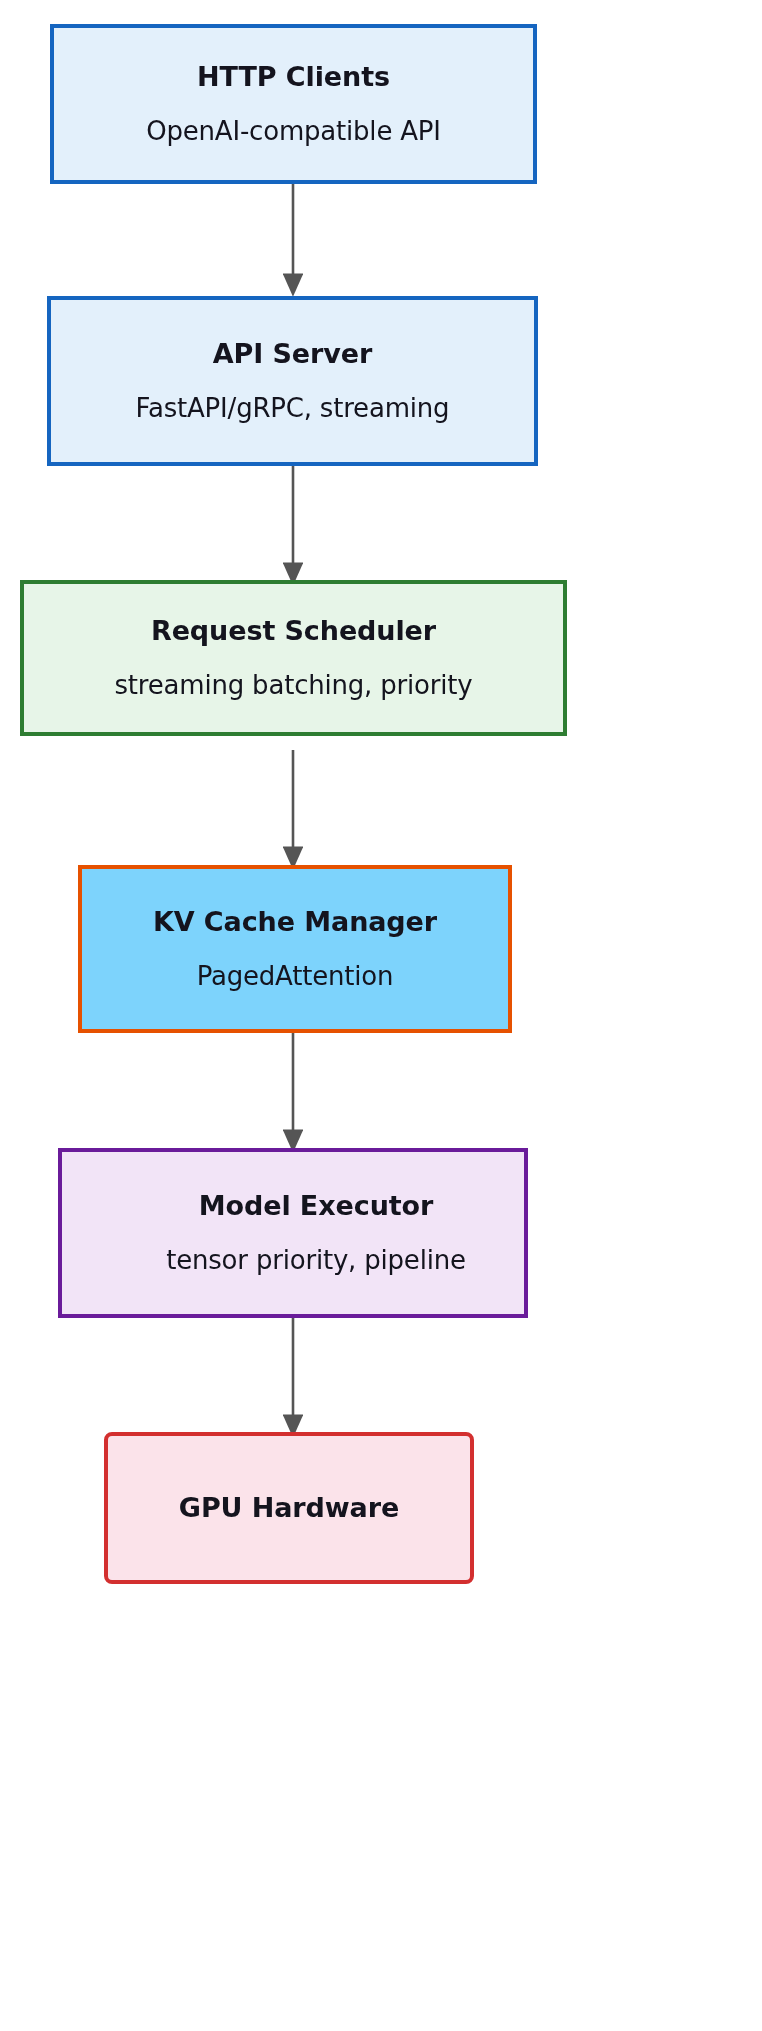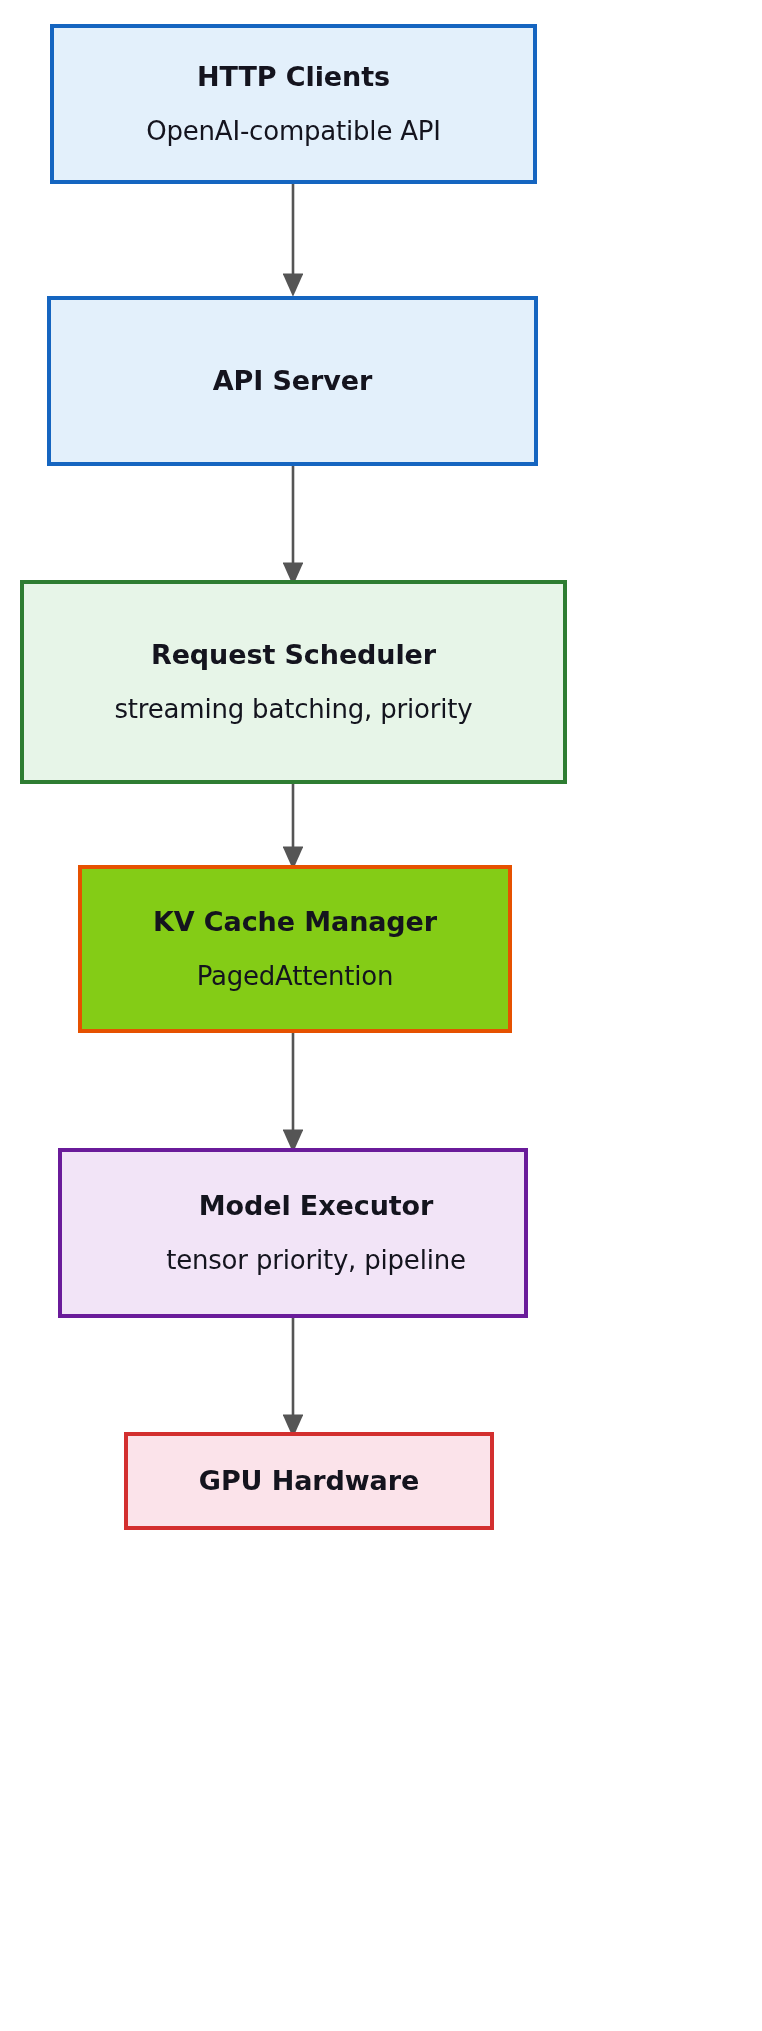--- a/index.html
+++ b/index.html
@@ -41,21 +41,21 @@
     font-weight: normal;
     font-size: 26px;
     color: #14141e;
     letter-spacing: -0.2px;
     white-space: nowrap;
     margin-top: 22px;
   }
   
   .n-blue   { background: #e3f0fb; border: 4px solid #1565c0; }
   .n-green  { background: #e7f5e8; border: 4px solid #2e7d32; }
-  .n-orange { background: #84cc16; border: 4px solid #e65100; }
+  .n-orange { background: #7dd3fc; border: 4px solid #e65100; }
   .n-purple { background: #f2e4f7; border: 4px solid #6a1b9a; }
   .n-red    { background: #fbe3ea; border: 4px solid #d32f2f; }
 
   
   .edge-layer {
     position: absolute;
     left: 0; top: 0;
     width: 762px;
     height: 2031px;
     pointer-events: none;
@@ -79,34 +79,35 @@
     <line x1="293" y1="1318" x2="293" y2="1417" stroke="#555555" stroke-width="2.6" marker-end="url(#arrowhead)"></line>
   </svg>
 
   <div class="node n-blue" style="left:50px; top:24px; width:487px; height:160px;">
     <div class="title">HTTP Clients</div>
     <div class="subtitle">OpenAI-compatible API</div>
   </div>
 
   <div class="node n-blue" style="left:47px; top:296px; width:491px; height:170px;justify-content:center;">
     <div class="title">API Server</div>
+    <div class="subtitle">FastAPI/gRPC, streaming</div>
   </div>
 
-  <div class="node n-green" style="left:20px; top:580px; width:547px; height:204px;">
+  <div class="node n-green" style="left:20px; top:580px; width:547px; height:156px;">
     <div class="title">Request Scheduler</div>
     <div class="subtitle">streaming batching, priority</div>
   </div>
 
   <div class="node n-orange" style="left:78px; top:865px; width:434px; height:168px;">
     <div class="title">KV Cache Manager</div>
     <div class="subtitle">PagedAttention</div>
   </div>
 
   <div class="node n-purple" style="left:58px; top:1148px; width:470px; height:170px;padding-left:46px;">
     <div class="title">Model Executor</div>
     <div class="subtitle">tensor priority, pipeline</div>
   </div>
 
-  <div class="node n-red" style="left:124px; top:1432px; width:370px; height:98px;">
+  <div class="node n-red" style="left:104px; top:1432px; width:370px; height:152px;border-radius:8px;">
     <div class="title">GPU Hardware</div>
   </div>
 
 </div>
 
 </body></html>

